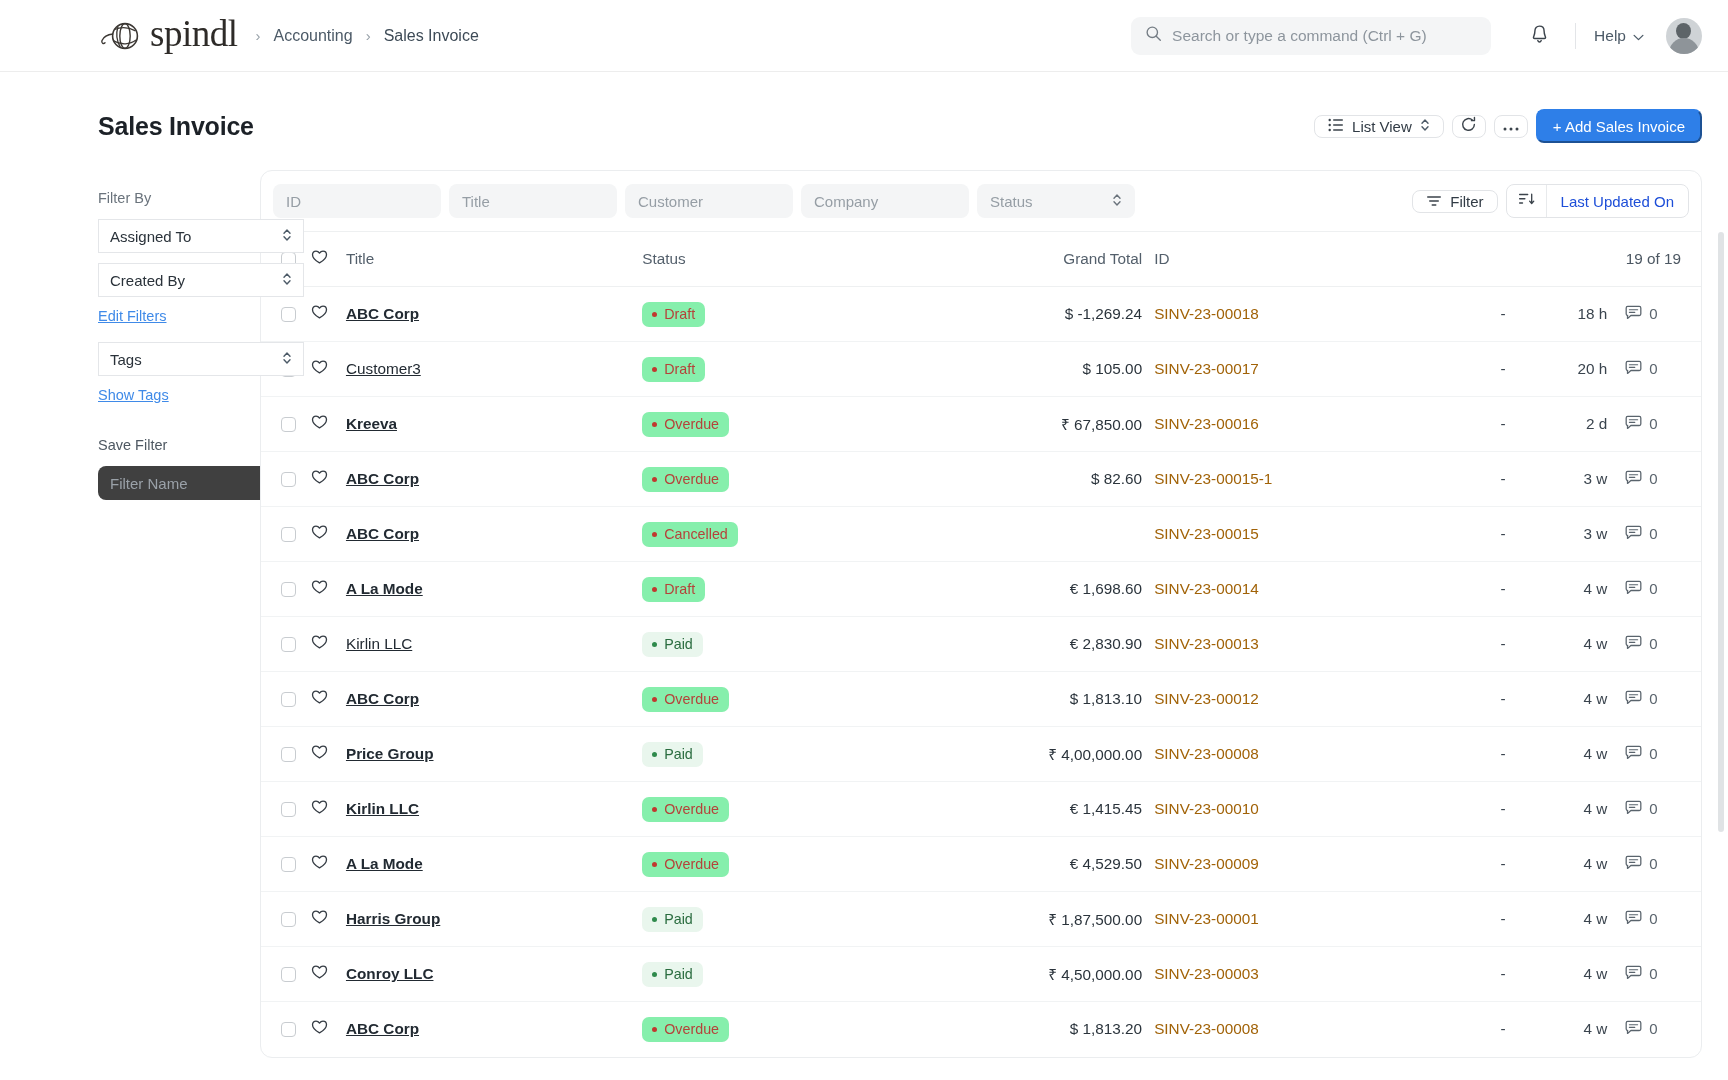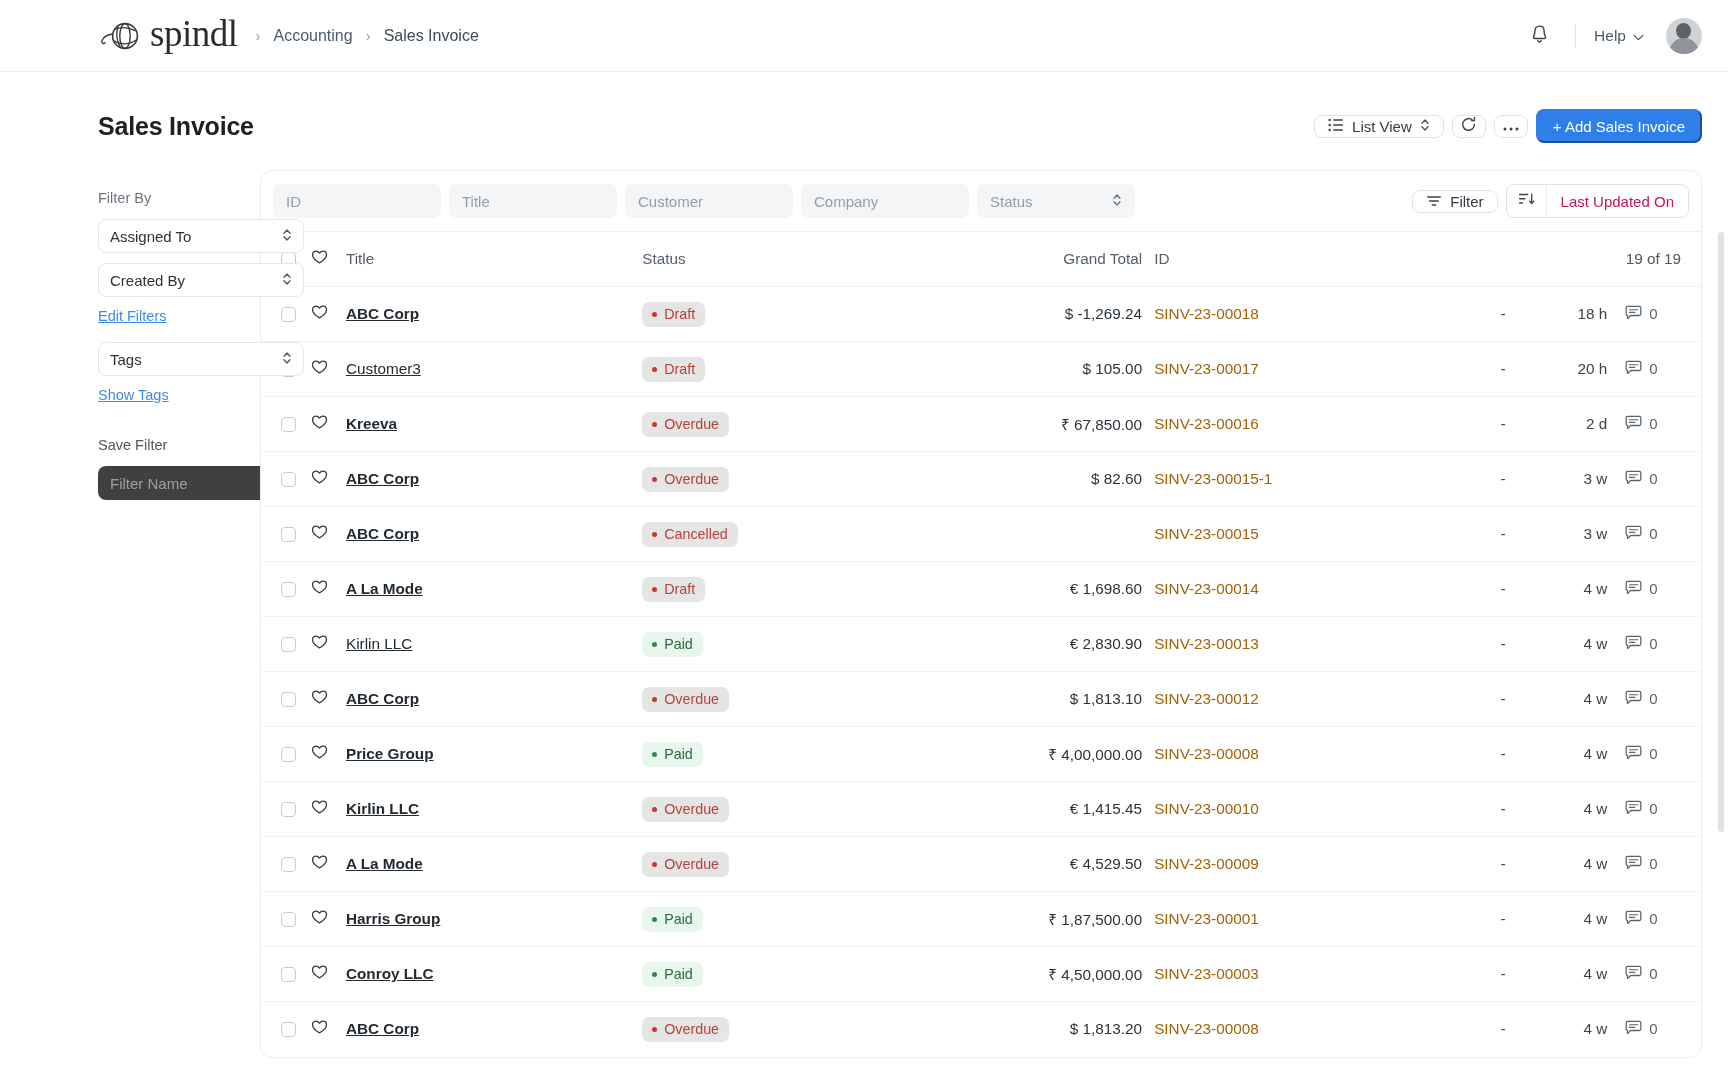--- a/index.html
+++ b/index.html
@@ -143,21 +143,21 @@
     padding: 38px 0 0 98px;
     flex: none;
   }
   .sb-label {
     font-size: 14.5px; color: #6a737c; margin-bottom: 13px;
   }
   .select-box {
     width: 206px;
     height: 34px;
     border: 1px solid #e4e6e9;
-    border-radius: 8px;
+    border-radius: 0;
     background: #fff;
     display: flex; align-items: center;
     padding: 0 11px;
     font-size: 15px;
     color: #2a323a;
     margin-bottom: 10px;
     cursor: pointer;
     position: relative;
   }
   .select-box .chev { margin-left: auto; color: #5d666f; font-size: 11px; line-height: 0.85; text-align: center;}
@@ -220,21 +220,21 @@
   .filter-spacer { flex: 1; }
   .sort-group {
     display: flex; align-items: center;
     border: 1px solid #e2e4e7; border-radius: 8px; height: 34px; overflow: hidden;
     background: #fff;
   }
   .sort-icon-btn {
     width: 40px; height: 100%; display: flex; align-items: center; justify-content: center;
     border-right: 1px solid #e8eaec; cursor: pointer;
   }
-  .sort-label { padding: 0 14px; font-size: 15px; color: #be185d; cursor: pointer; }
+  .sort-label { padding: 0 14px; font-size: 15px; color: #1d4ed8; cursor: pointer; }
 
   
   table.list { width: 100%; border-collapse: collapse; table-layout: fixed; }
   table.list th, table.list td {
     font-weight: normal; text-align: left; font-size: 15.3px;
     color: #3a444e; padding: 0;
     height: 55px; vertical-align: middle;
   }
   tr.head-row { border-top: 1px solid #eef0f1; border-bottom: 1px solid #eef0f1;}
   tr.head-row th { color: #535f6b; font-size: 15.3px; }
@@ -258,21 +258,21 @@
   .heart { display: block; color: #363d45; }
   .ttl { font-size: 15.3px; color: #222a32; }
   .ttl.bold { font-weight: bold; }
 
   .badge {
     display: inline-flex; align-items: center; gap: 7px;
     height: 25px; padding: 0 10px; border-radius: 7px;
     font-size: 14.3px; white-space: nowrap;
   }
   .badge .dot { width: 5px; height: 5px; border-radius: 50%; }
-  .badge.red   { background: #e5e5e5; color: #b5423a; }
+  .badge.red   { background: #86efac; color: #b5423a; }
   .badge.red .dot   { background: #c0392f; }
   .badge.green { background: #e9f6ed; color: #2a6c3f; }
   .badge.green .dot { background: #2f8a4c; }
 
   .total-txt { color: #2b343c; font-size: 15.3px; white-space: nowrap; }
   .id-txt { color: #a16207; font-size: 15.3px; white-space: nowrap; }
   .count-of { font-size: 15.3px; color: #4c5762; }
   .comm {
     display: inline-flex; align-items: center; gap: 7px;
     color: #5a646d; font-size: 15px;
@@ -303,20 +303,29 @@
   </div>
 
   <nav class="breadcrumb">
     <span class="crumb-sep">›</span>
     <a class="crumb" href="#">Accounting</a>
     <span class="crumb-sep">›</span>
     <a class="crumb current" href="#">Sales Invoice</a>
   </nav>
 
   <div class="nav-right">
+    <div class="search-box">
+      <span>
+        <svg width="17" height="17" viewBox="0 0 20 20" fill="none">
+          <circle cx="8.6" cy="8.6" r="6.1" stroke="#757d85" stroke-width="1.6"></circle>
+          <path d="M13.2 13.2 L18 18" stroke="#757d85" stroke-width="1.6" stroke-linecap="round"></path>
+        </svg>
+      </span>
+      <span class="ph">Search or type a command (Ctrl + G)</span>
+    </div>
 
     <button class="icon-btn">
       <span>
         <svg width="19" height="20" viewBox="0 0 20 21" fill="none">
           <path d="M10 2.2 C6.9 2.2 5.2 4.4 5.2 7.2 C5.2 11.2 3.6 13.3 3.6 14.3 C3.6 14.9 4.1 15.2 4.8 15.2 H15.2 C15.9 15.2 16.4 14.9 16.4 14.3 C16.4 13.3 14.8 11.2 14.8 7.2 C14.8 4.4 13.1 2.2 10 2.2 Z" stroke="#3b434b" stroke-width="1.5" stroke-linejoin="round"></path>
           <path d="M8.2 17.4 C8.6 18.5 9.2 19 10 19 C10.8 19 11.4 18.5 11.8 17.4" stroke="#3b434b" stroke-width="1.5" stroke-linecap="round"></path>
         </svg>
       </span>
     </button>
 

